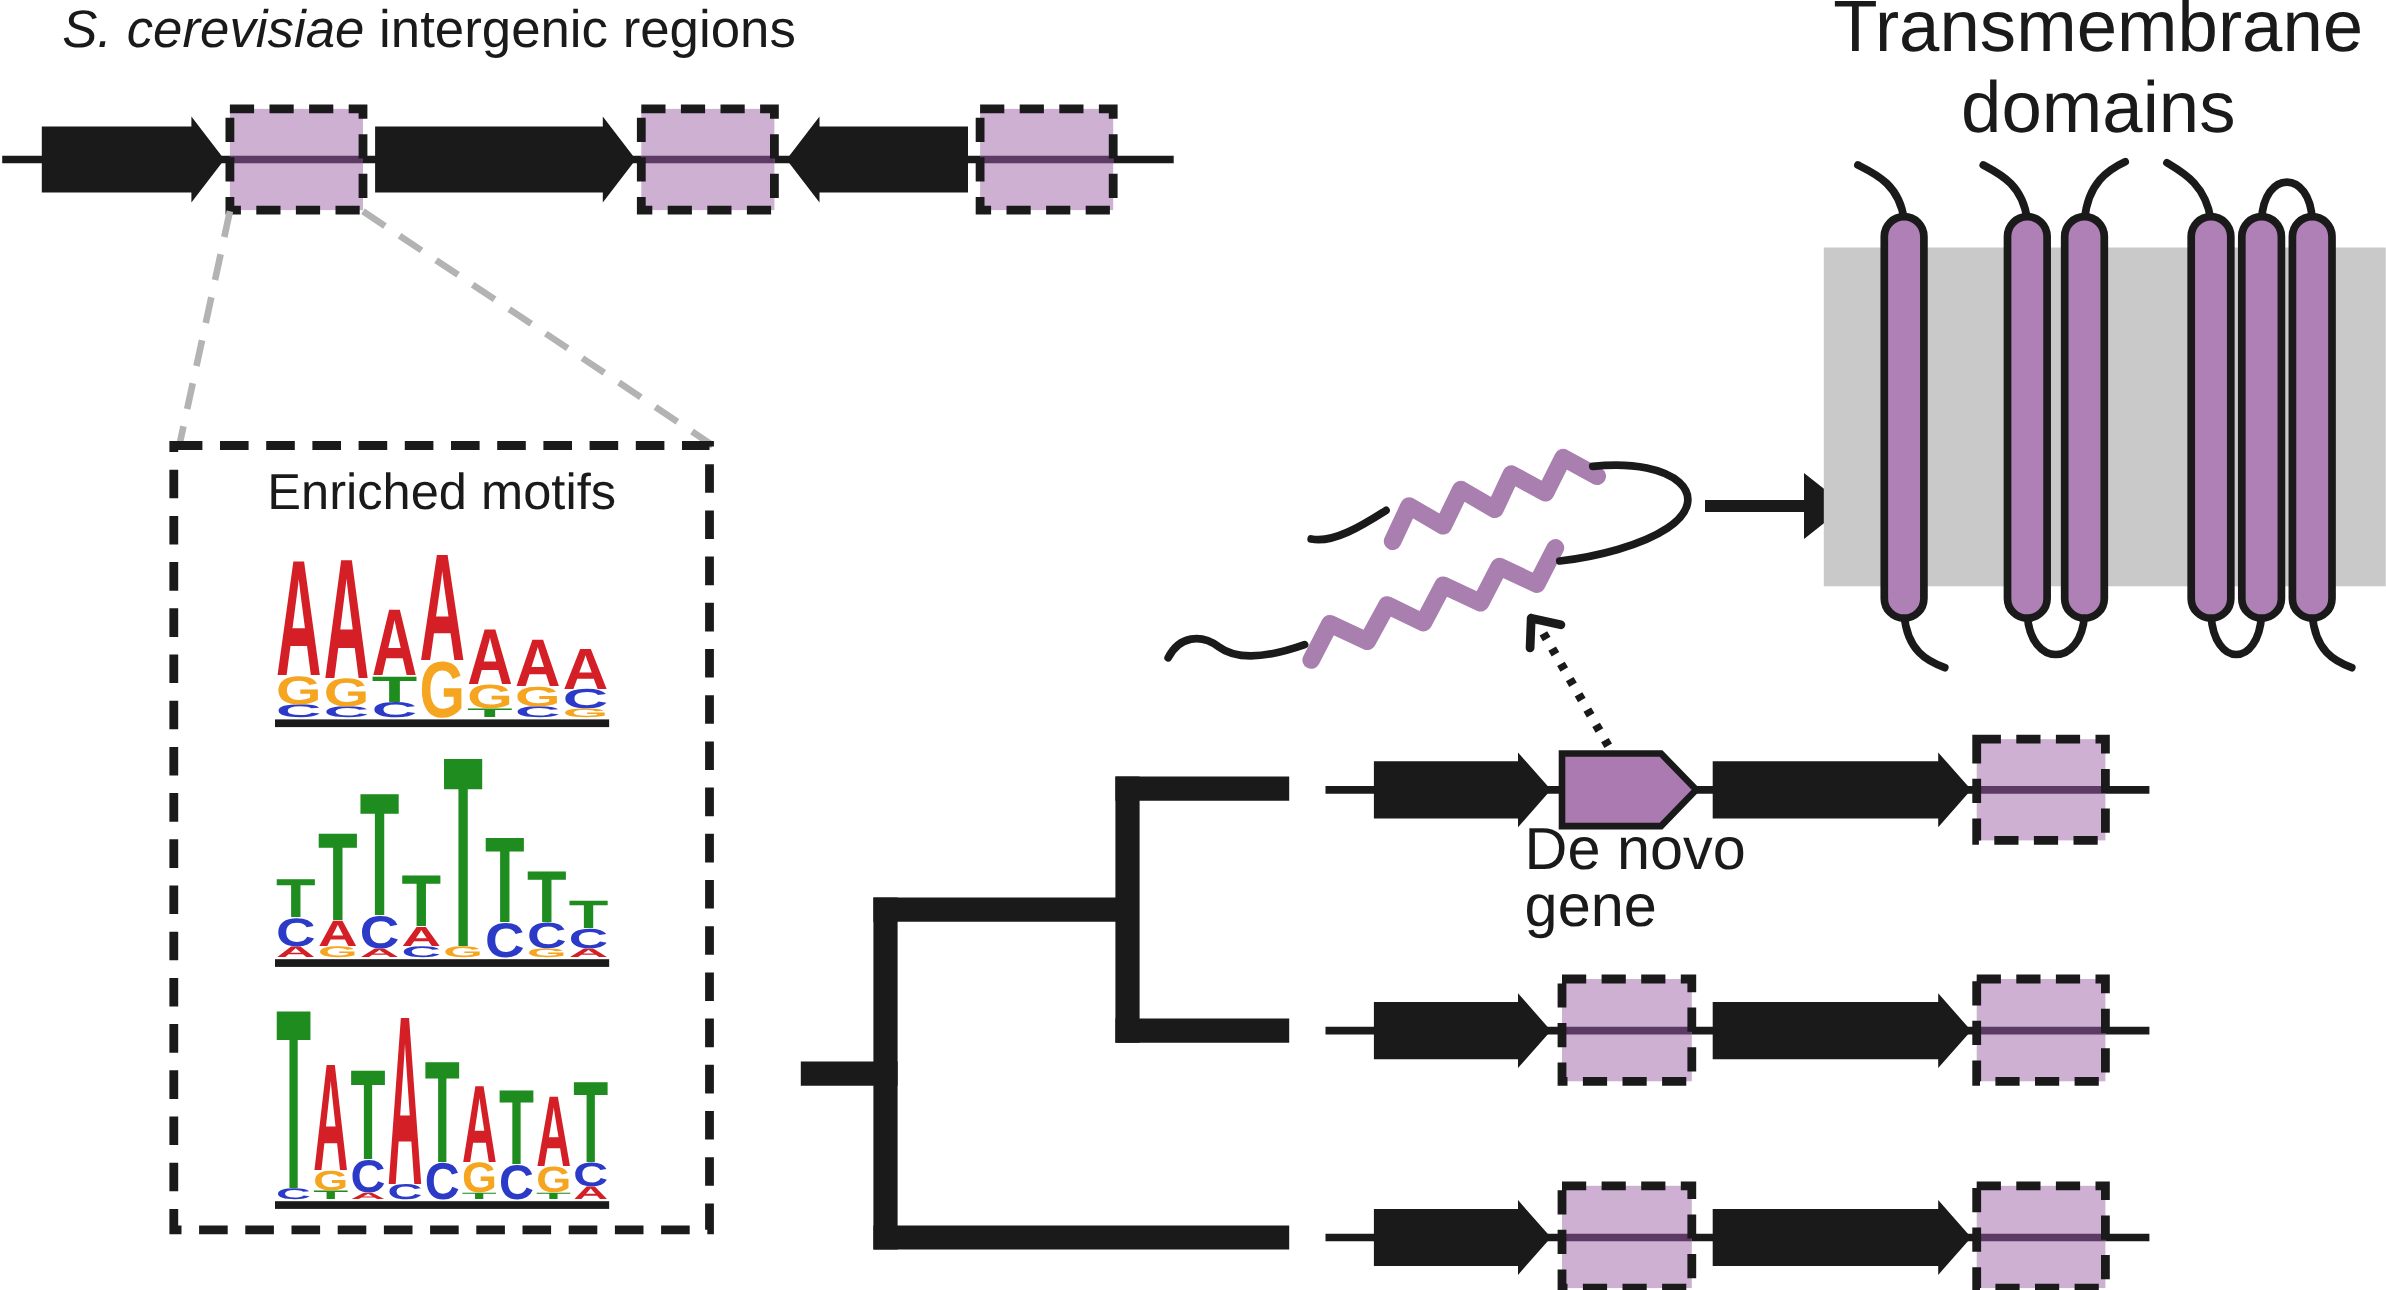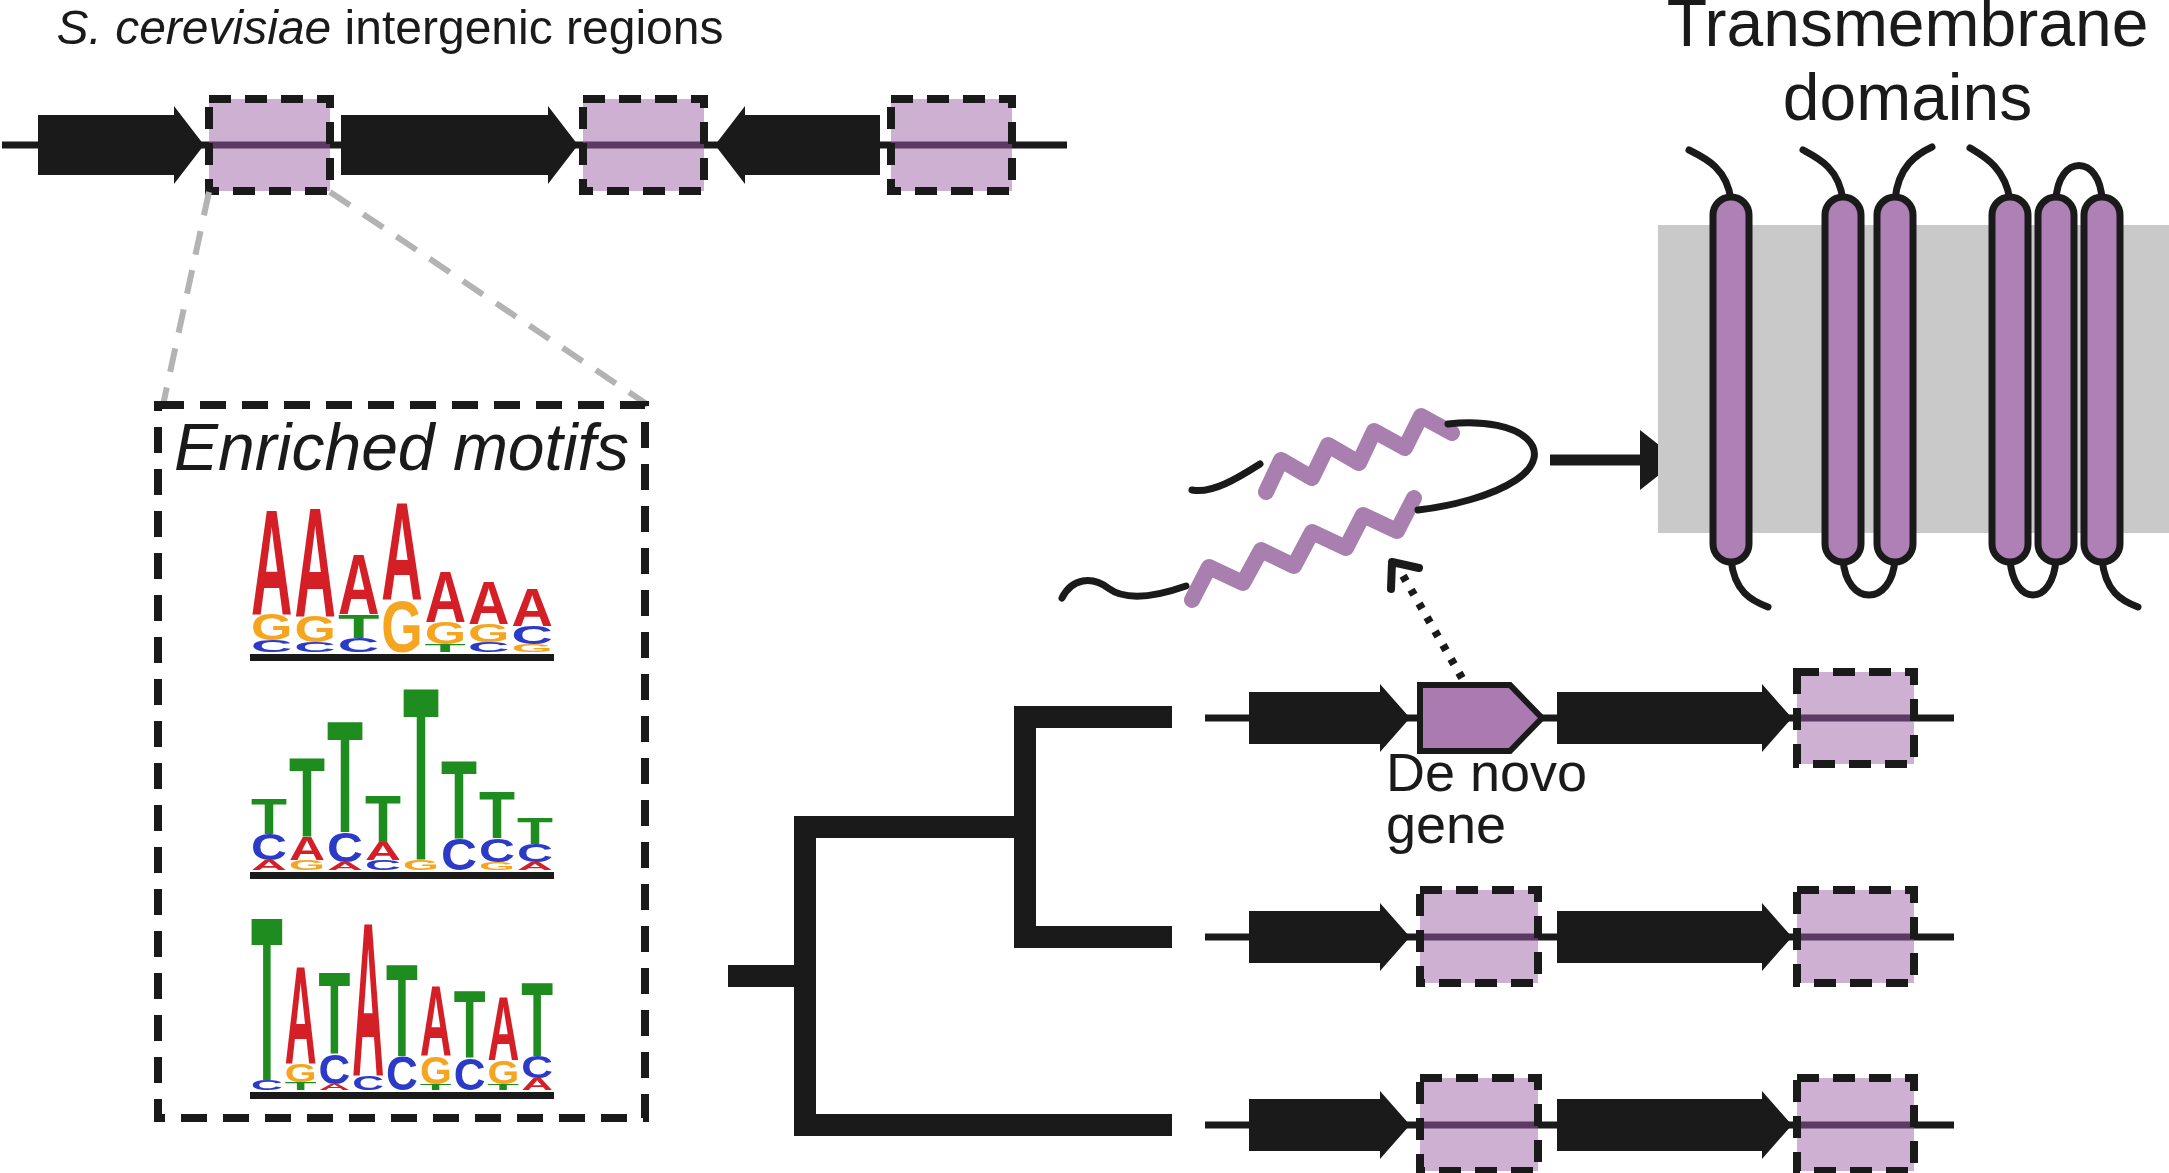--- a/index.html
+++ b/index.html
@@ -3,21 +3,21 @@
 <meta charset="utf-8">
 <style>
   html,body{margin:0;padding:0;background:#ffffff;}
   #stage{position:relative;width:2169px;height:1173px;background:#fff;overflow:hidden;
          font-family:"Liberation Sans",sans-serif;color:var(--ink,#1a1a1a);}
   #art{position:absolute;left:0;top:0;}
   .lbl{position:absolute;color:var(--ink);}
   .title-small{left:40px;top:0;width:700px;text-align:center;font-size:48px;line-height:56px;}
   .title-small em{font-style:italic;}
   .title-tm{left:1640px;top:-14px;width:535px;text-align:center;font-size:66px;line-height:74px;}
-  .title-motifs{left:158px;top:409px;width:487px;text-align:center;font-size:66px;line-height:76px;font-style:italic;}
+  .title-motifs{left:158px;top:409px;width:487px;text-align:center;font-size:46px;line-height:76px;}
   .denovo{left:1386px;top:746px;font-size:54px;line-height:52px;font-weight:normal;white-space:pre-line;}
   
   .gene{fill:var(--ink);}
   .thin{stroke:var(--ink);stroke-width:7;fill:none;}
   .tree{stroke:var(--ink);stroke-width:22;fill:none;}
   .box{fill:var(--box-fill);}
   .boxline{stroke:var(--box-line);stroke-width:7;}
   .box-border{fill:none;stroke:var(--ink);stroke-width:8;stroke-dasharray:22 14;}
   .motif-border{fill:none;stroke:var(--ink);stroke-width:8;stroke-dasharray:26 16;}
   .graydash{stroke:var(--gray-dash);stroke-width:6;stroke-dasharray:24 16;fill:none;}

